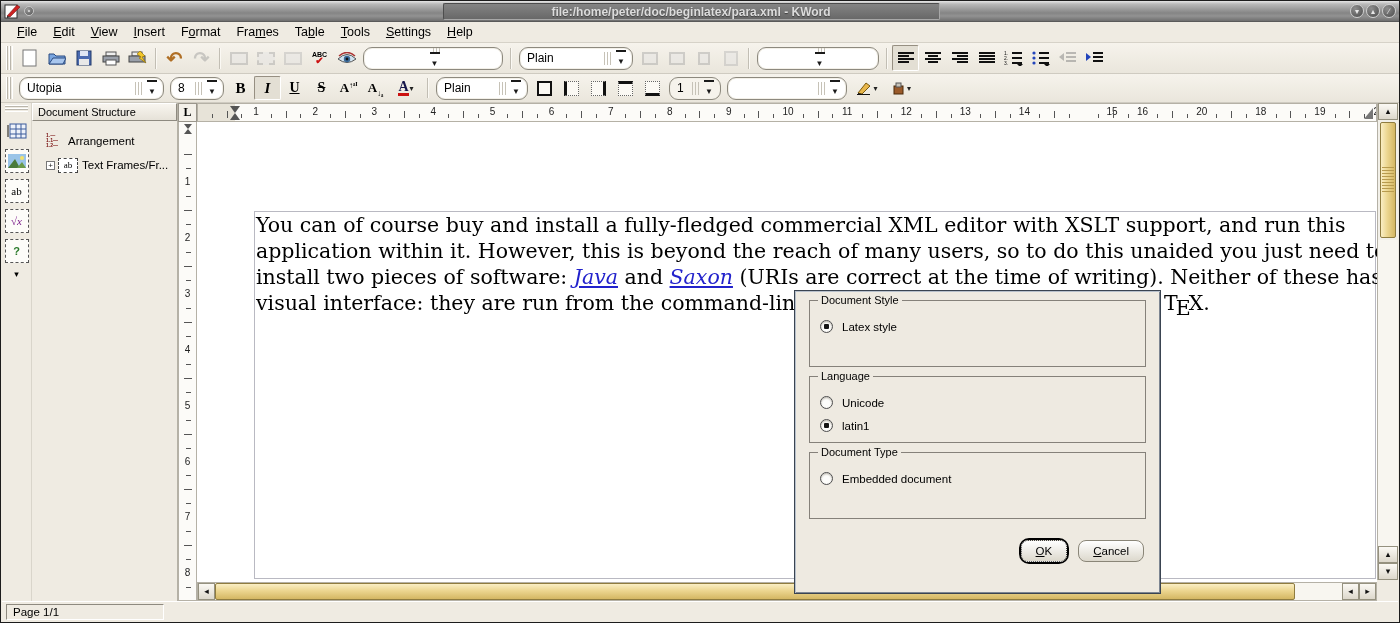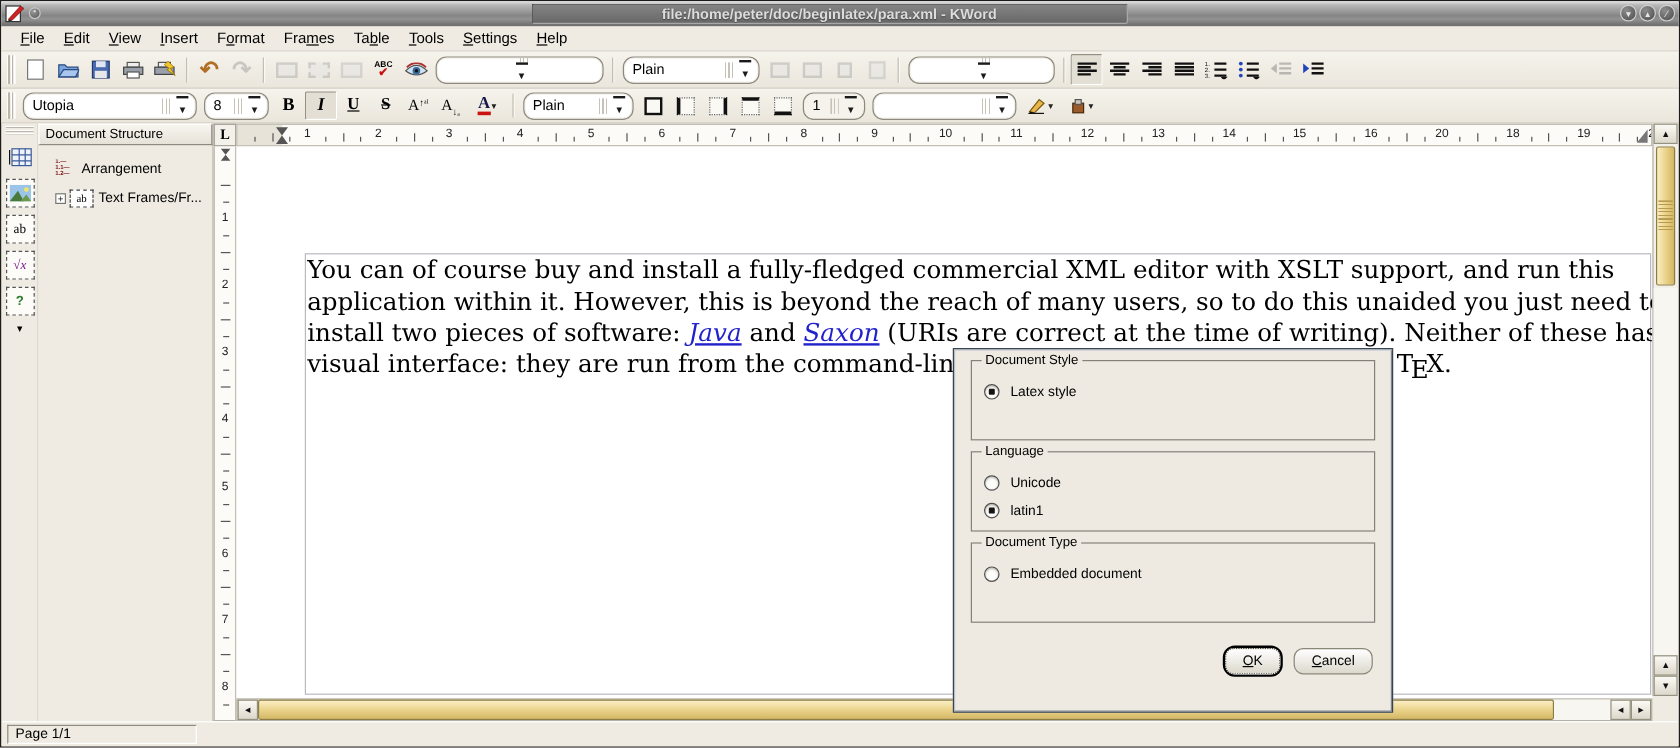--- a/index.html
+++ b/index.html
@@ -42,21 +42,21 @@
     border:1px solid transparent; border-radius:2px; font-size:13px; }
   .row2 .tbb{ height:24px; }
   .tbb.pressed{ background:#e3dfd4; border-color:#968f82 #fff #fff #968f82; }
   .tbb.disabled{ opacity:.45; filter:grayscale(1); }
   .glyph-undo{ color:#b06f25; font-size:19px; font-weight:bold; }
   .glyph-redo{ color:#9b978d; font-size:19px; font-weight:bold; }
   .bold-g{ font-weight:bold; font-family:"Liberation Serif",serif; font-size:15px;}
   .ital-g{ font-style:italic; font-family:"Liberation Serif",serif; font-size:15px; font-weight:bold;}
   .und-g{ text-decoration:underline; font-family:"Liberation Serif",serif; font-size:14px; font-weight:bold;}
   .strk-g{ text-decoration:line-through; font-family:"Liberation Serif",serif; font-size:14px; font-weight:bold;}
-  .supsub{ font-family:"Liberation Serif",serif; font-weight:normal; font-size:13px; position:relative;}
+  .supsub{ font-family:"Liberation Serif",serif; font-weight:bold; font-size:13px; position:relative;}
   .supsub small{ font-size:8px; position:relative; top:-4px;}
   .supsub.dn small{ top:4px;}
   .fontA{ font-family:"Liberation Serif",serif; font-weight:bold; font-size:14px; color:#16164a;
     border-bottom:3px solid #cc1111; line-height:13px; }
   .caret{ font-size:8px; margin-left:1px; color:#222; }
 
   
   .combo{ height:23px; border:1px solid #8d897e; border-radius:9px; background:#fff;
     display:flex; align-items:center; padding-left:7px; font-size:12px; color:#000;
     box-shadow:inset 0 0 0 1px #f3f0e8; margin:0 3px; }
@@ -602,21 +602,21 @@
           <div class="hr-num" style="left: 294.5px;">5</div>
           <div class="hr-num" style="left: 353.6px;">6</div>
           <div class="hr-num" style="left: 412.7px;">7</div>
           <div class="hr-num" style="left: 471.8px;">8</div>
           <div class="hr-num" style="left: 530.9px;">9</div>
           <div class="hr-num" style="left: 590px;">10</div>
           <div class="hr-num" style="left: 649.1px;">11</div>
           <div class="hr-num" style="left: 708.2px;">12</div>
           <div class="hr-num" style="left: 767.3px;">13</div>
           <div class="hr-num" style="left: 826.4px;">14</div>
-          <div class="hr-num" style="left: 885px;">15</div>
+          <div class="hr-num" style="left: 914px;">15</div>
           <div class="hr-num" style="left: 944.6px;">16</div>
           <div class="hr-num" style="left: 1003.7px;">20</div>
           <div class="hr-num" style="left: 1062.8px;">18</div>
           <div class="hr-num" style="left: 1121.9px;">19</div>
           <div class="hr-num" style="left: 1181px;">20</div>
           <div class="hr-t1" style="left: 13.775px;"></div>
           <div class="hr-t2" style="left: 28.55px;"></div>
           <div class="hr-t1" style="left: 43.325px;"></div>
           <div class="hr-t1" style="left: 72.875px;"></div>
           <div class="hr-t2" style="left: 87.65px;"></div>

